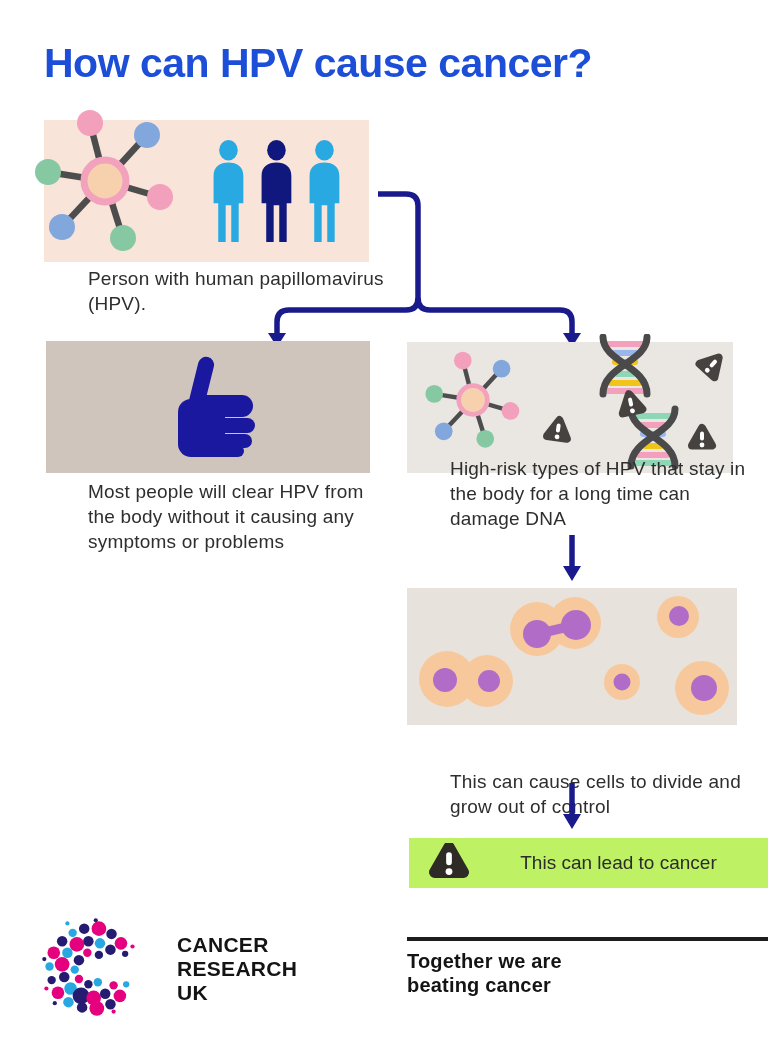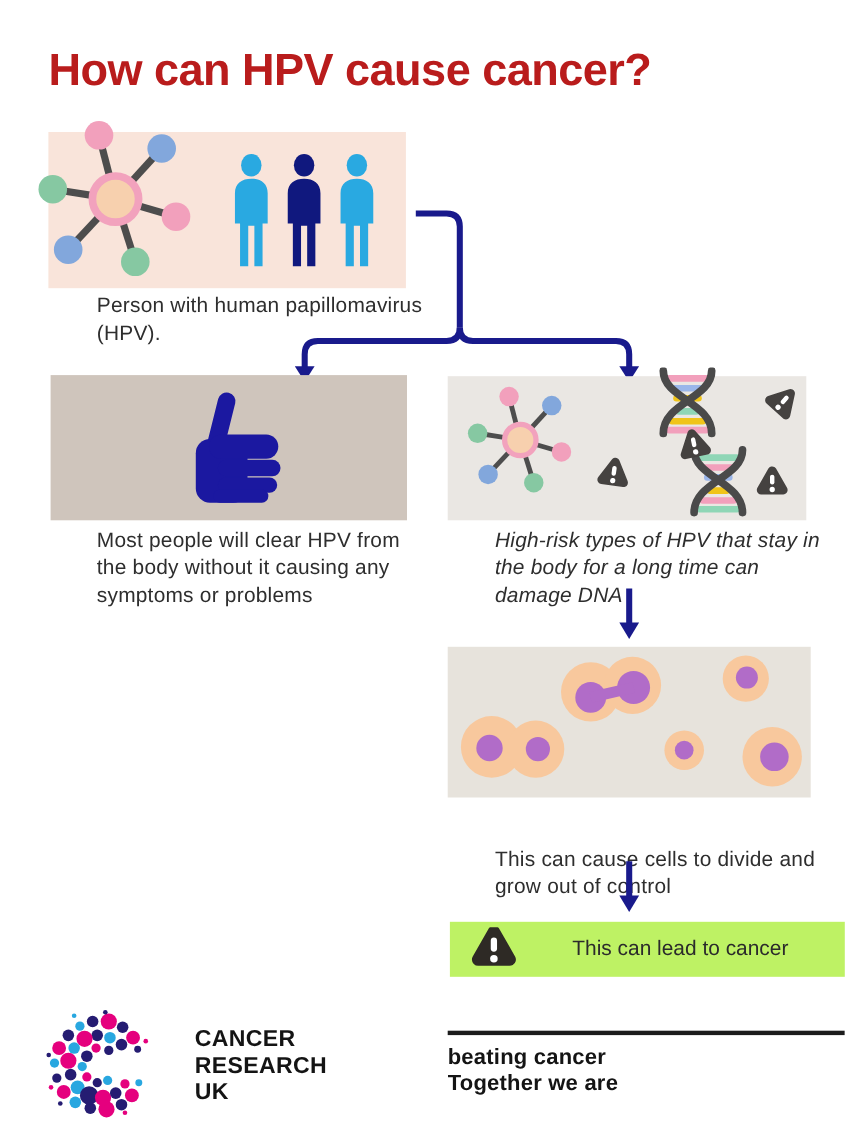--- a/index.html
+++ b/index.html
@@ -1,29 +1,29 @@
 <!DOCTYPE html>
 <html><head>
 <meta charset="utf-8">
 <style>
   html,body{margin:0;padding:0;background:#ffffff;}
   body{width:768px;height:1042px;position:relative;overflow:hidden;
        font-family:"Liberation Sans", sans-serif;}
   .abs{position:absolute;}
   #page-title{left:44px;top:40px;width:700px;
-    font-size:41px;font-weight:700;letter-spacing:-0.5px;color:#b91c1c;}
+    font-size:41px;font-weight:700;letter-spacing:-0.5px;color:#1d4ed8;}
   .panel{position:absolute;}
   #panel-person{left:44px;top:120px;width:325px;height:142px;background:#f9e4da;}
   #panel-clear{left:46px;top:341px;width:324px;height:132px;background:#cfc5bc;}
   #panel-damage{left:407px;top:342px;width:326px;height:131px;background:#eae7e3;}
   #panel-cells{left:407px;top:588px;width:330px;height:137px;background:#e7e3dc;}
   .caption{font-size:19px;line-height:1.32;letter-spacing:0.2px;color:#2e2e2e;margin-left:44px;}
   #caption-person{left:44px;top:266px;width:335px;}
   #caption-clear{left:44px;top:479px;width:305px;}
-  #caption-damage{left:406px;top:479px;width:312px;font-style:italic;}
+  #caption-damage{left:406px;top:456px;width:312px;}
   #caption-cells{left:406px;top:769px;width:335px;}
   #banner-cancer{left:409px;top:838px;width:371px;height:50px;background:#bef264;
     display:flex;align-items:center;}
   #banner-cancer .banner-label{flex:1;text-align:center;font-size:19px;color:#2b2b2b;
     padding-right:14px;}
   #footer-divider{left:407px;top:937px;width:361px;height:4px;background:#1c1c1c;}
   #brand-text{left:141px;top:933px;font-size:21px;font-weight:700;line-height:1.15;
     letter-spacing:0.3px;color:#141414;margin-left:36px;}
   #tagline{left:407px;top:949px;font-size:20px;font-weight:700;line-height:1.2;
     color:#141414;letter-spacing:0.2px;}
@@ -238,15 +238,15 @@
     <circle cx="90" cy="30" r="2" fill="#e5007e"></circle>
   </g>
 </svg>
 <div class="abs" id="brand-text">
   <div>CANCER</div>
   <div>RESEARCH</div>
   <div>UK</div>
 </div>
 <div class="abs" id="footer-divider"></div>
 <div class="abs" id="tagline">
+  <div>Together we are</div>
   <div>beating cancer</div>
-  <div>Together we are</div>
 </div>
 
 </body></html>

